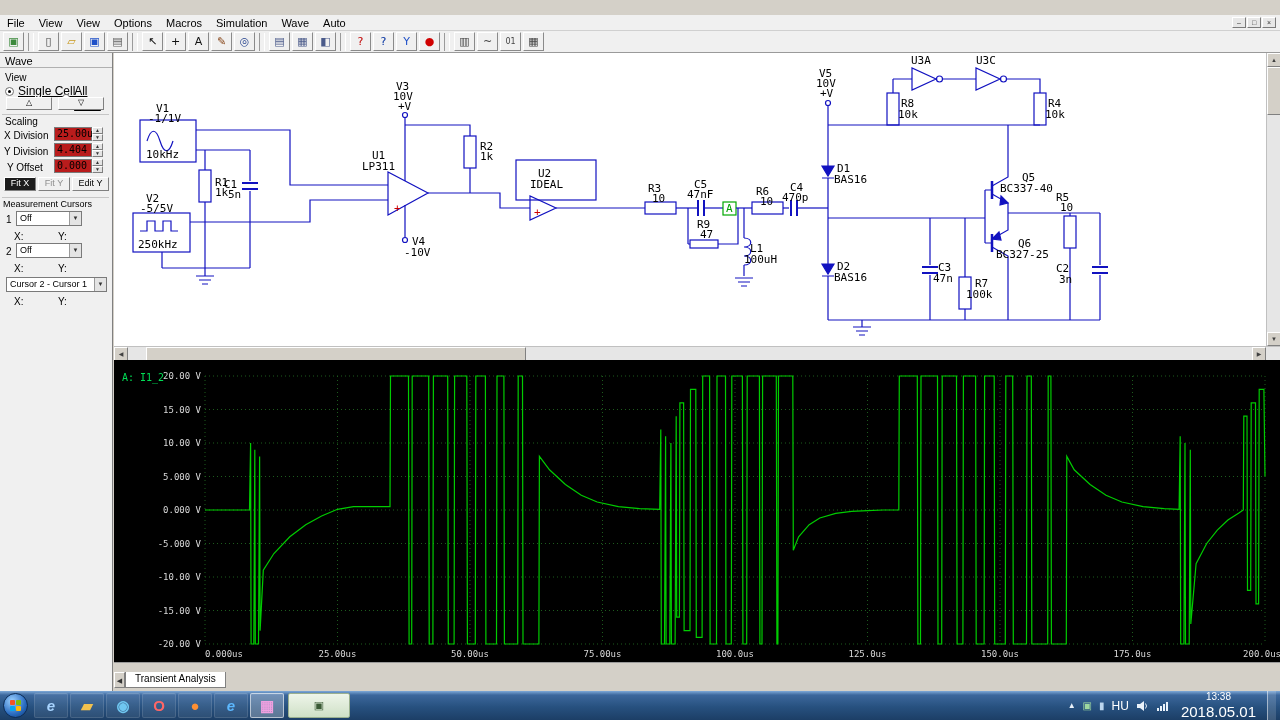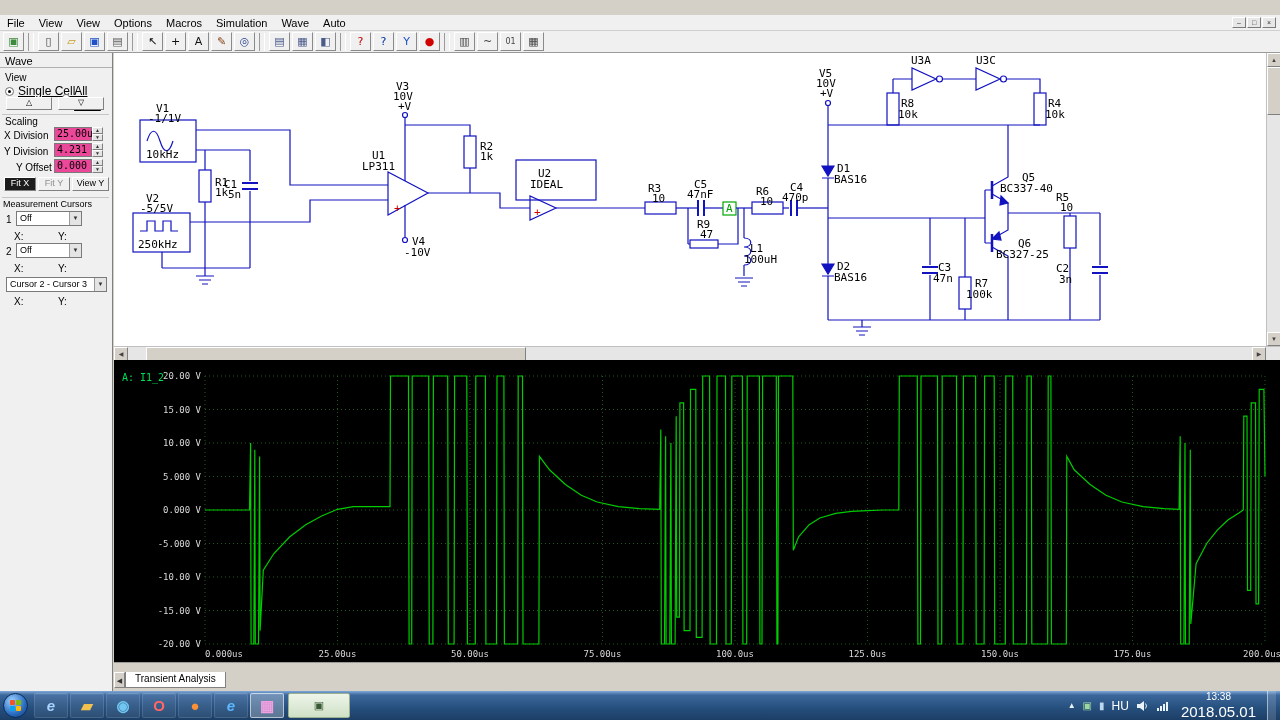--- a/index.html
+++ b/index.html
@@ -33,21 +33,21 @@
   .left-panel { position:absolute; left:0; top:0; width:113px; height:638px; background:#f0f0f0;
     border-right:1px solid #808080; font-size:10px; color:#000; }
   .lp-title { position:absolute; left:0; top:0; width:100%; height:15px; padding:2px 5px;
     border-bottom:1px solid #b0b0b0; font-size:11px; }
   .lp-label { position:absolute; font-size:10px; }
   .radio { position:absolute; display:flex; align-items:center; gap:4px; font-size:12px;text-decoration:underline; }
   .rdot { width:9px; height:9px; border-radius:50%; border:1px solid #707070; background:#fff; position:relative; }
   .rdot.sel::after { content:""; position:absolute; left:2px; top:2px; width:3px; height:3px; border-radius:50%; background:#000; }
   .lp-btn { position:absolute; background:#f0f0f0; border:1px solid; border-color:#fff #808080 #808080 #fff;
     font-size:8px; text-align:center; color:#000; }
-  .lp-input { position:absolute; background:#ec4899; border:1px solid #7a7a7a; font:10px "DejaVu Sans Mono",monospace;
+  .lp-input { position:absolute; background:#b91c1c; border:1px solid #7a7a7a; font:10px "DejaVu Sans Mono",monospace;
     padding:0 2px; line-height:12px; }
   .spin { position:absolute; width:11px; height:14px; display:flex; flex-direction:column; }
   .spin div { flex:1; background:#e4e4e4; border:1px solid; border-color:#fff #808080 #808080 #fff;
     font-size:5px; line-height:5px; text-align:center; color:#333; }
   .sep-line { position:absolute; left:2px; width:107px; border-top:1px solid #c6c6c6; }
   .combo { position:absolute; background:#fff; border:1px solid #7a7a7a; font-size:9px; line-height:13px;
     padding-left:3px; white-space:nowrap; overflow:hidden; }
   .combo .arr { position:absolute; right:0; top:0; bottom:0; width:12px; background:#e4e4e4;
     border-left:1px solid #9a9a9a; text-align:center; font-size:6px; line-height:13px; color:#333; }
   .fitx { background:#1d1d1d !important; color:#fff !important; }
@@ -179,56 +179,56 @@
       <div class="lp-label" style="left:5px;top:63px">Scaling</div>
 
       <div class="lp-label" style="left:4px;top:77px">X Division</div>
       <div class="lp-input" style="left:54px;top:74px;width:38px;height:14px">25.00u</div>
       <div class="spin" style="left:92px;top:74px">
           <div>▲</div>
           <div>▼</div>
         </div>
 
       <div class="lp-label" style="left:4px;top:93px">Y Division</div>
-      <div class="lp-input" style="left:54px;top:90px;width:38px;height:14px">4.231</div>
+      <div class="lp-input" style="left:54px;top:90px;width:38px;height:14px">4.404</div>
       <div class="spin" style="left:92px;top:90px">
           <div>▲</div>
           <div>▼</div>
         </div>
 
-      <div class="lp-label" style="left:16px;top:109px">Y Offset</div>
+      <div class="lp-label" style="left:7px;top:109px">Y Offset</div>
       <div class="lp-input" style="left:54px;top:106px;width:38px;height:14px">0.000</div>
       <div class="spin" style="left:92px;top:106px">
           <div>▲</div>
           <div>▼</div>
         </div>
 
       <div class="lp-btn fitx" style="left:4px;top:124px;width:32px;height:14px;font-size:9px">Fit X</div>
       <div class="lp-btn disabled" style="left:38px;top:124px;width:32px;height:14px;font-size:9px">Fit Y</div>
-      <div class="lp-btn" style="left:72px;top:124px;width:37px;height:14px;font-size:9px">View Y</div>
+      <div class="lp-btn" style="left:72px;top:124px;width:37px;height:14px;font-size:9px">Edit Y</div>
 
       <div class="sep-line" style="top:144px"></div>
       <div class="lp-label" style="left:3px;top:146px;font-size:9px">Measurement Cursors</div>
 
       <div class="lp-label" style="left:6px;top:161px">1</div>
       <div class="combo" style="left:16px;top:158px;width:66px;height:15px">
         <span>Off</span><span class="arr">▼</span>
       </div>
       <div class="lp-label" style="left:14px;top:178px">X:</div>
       <div class="lp-label" style="left:58px;top:178px">Y:</div>
 
       <div class="lp-label" style="left:6px;top:193px">2</div>
       <div class="combo" style="left:16px;top:190px;width:66px;height:15px">
         <span>Off</span><span class="arr">▼</span>
       </div>
       <div class="lp-label" style="left:14px;top:210px">X:</div>
       <div class="lp-label" style="left:58px;top:210px">Y:</div>
 
       <div class="combo" style="left:6px;top:224px;width:101px;height:15px">
-        <span>Cursor 2 - Cursor 3</span><span class="arr">▼</span>
+        <span>Cursor 2 - Cursor 1</span><span class="arr">▼</span>
       </div>
       <div class="lp-label" style="left:14px;top:243px">X:</div>
       <div class="lp-label" style="left:58px;top:243px">Y:</div>
     </div>
 
     <div class="right-area">
 
       <div class="schem-wrap">
         <svg id="schem-svg" viewBox="114 53 1152 293" width="1152" height="293" xmlns="http://www.w3.org/2000/svg">
           <g stroke="#1212c0" fill="none" stroke-width="1.2">

